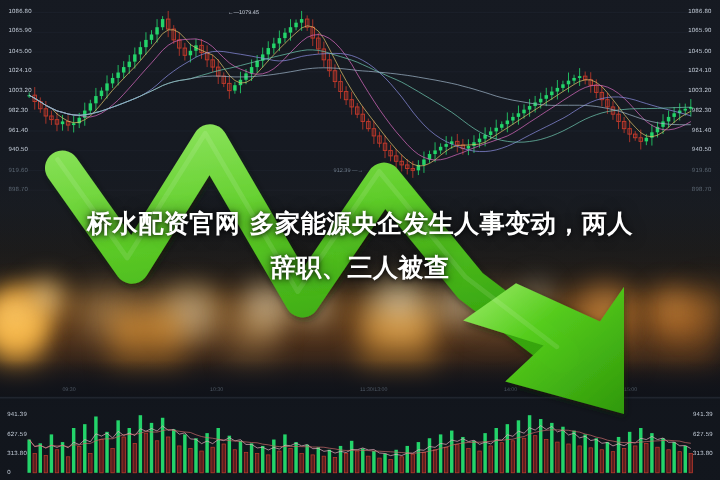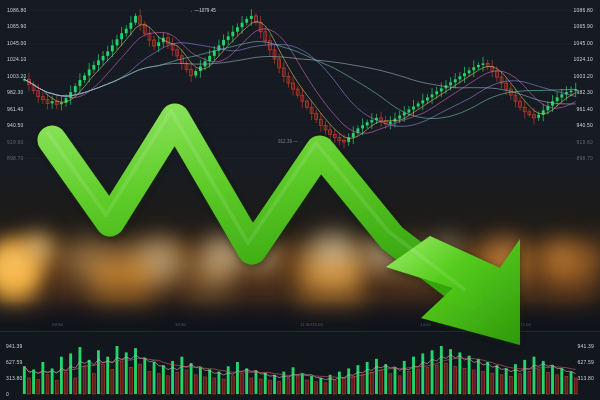--- a/index.html
+++ b/index.html
@@ -565,14 +565,18 @@
         <feDropShadow dx="1.5" dy="2.5" stdDeviation="3" flood-color="#0b1a06" flood-opacity="0.55"></feDropShadow>
       </filter>
     </defs>
     <g filter="url(#sh)">
       <polyline points="52,140 110,222 175,118 252,250 320,150 392,238 468,296" fill="none" stroke="url(#gA)" stroke-width="29" stroke-linejoin="round" stroke-linecap="round" opacity="0.97"></polyline>
       <polygon points="520,345 421,318 453,288 386,267 430,236 500,268 520,239" fill="url(#gB)" opacity="0.98"></polygon>
       <polyline points="52,140 110,222 175,118 252,250 320,150 392,238 468,296" fill="none" stroke="#ffffff" stroke-width="4" opacity="0.10" stroke-linejoin="round" stroke-linecap="round" transform="translate(-4,-7)"></polyline>
     </g>
   </svg>
 
+  <div class="headline">
+    <span class="hl-line">桥水配资官网 多家能源央企发生人事变动，两人</span>
+    <span class="hl-line">辞职、三人被查</span>
+  </div>
 
 </div>
 
 </body></html>

